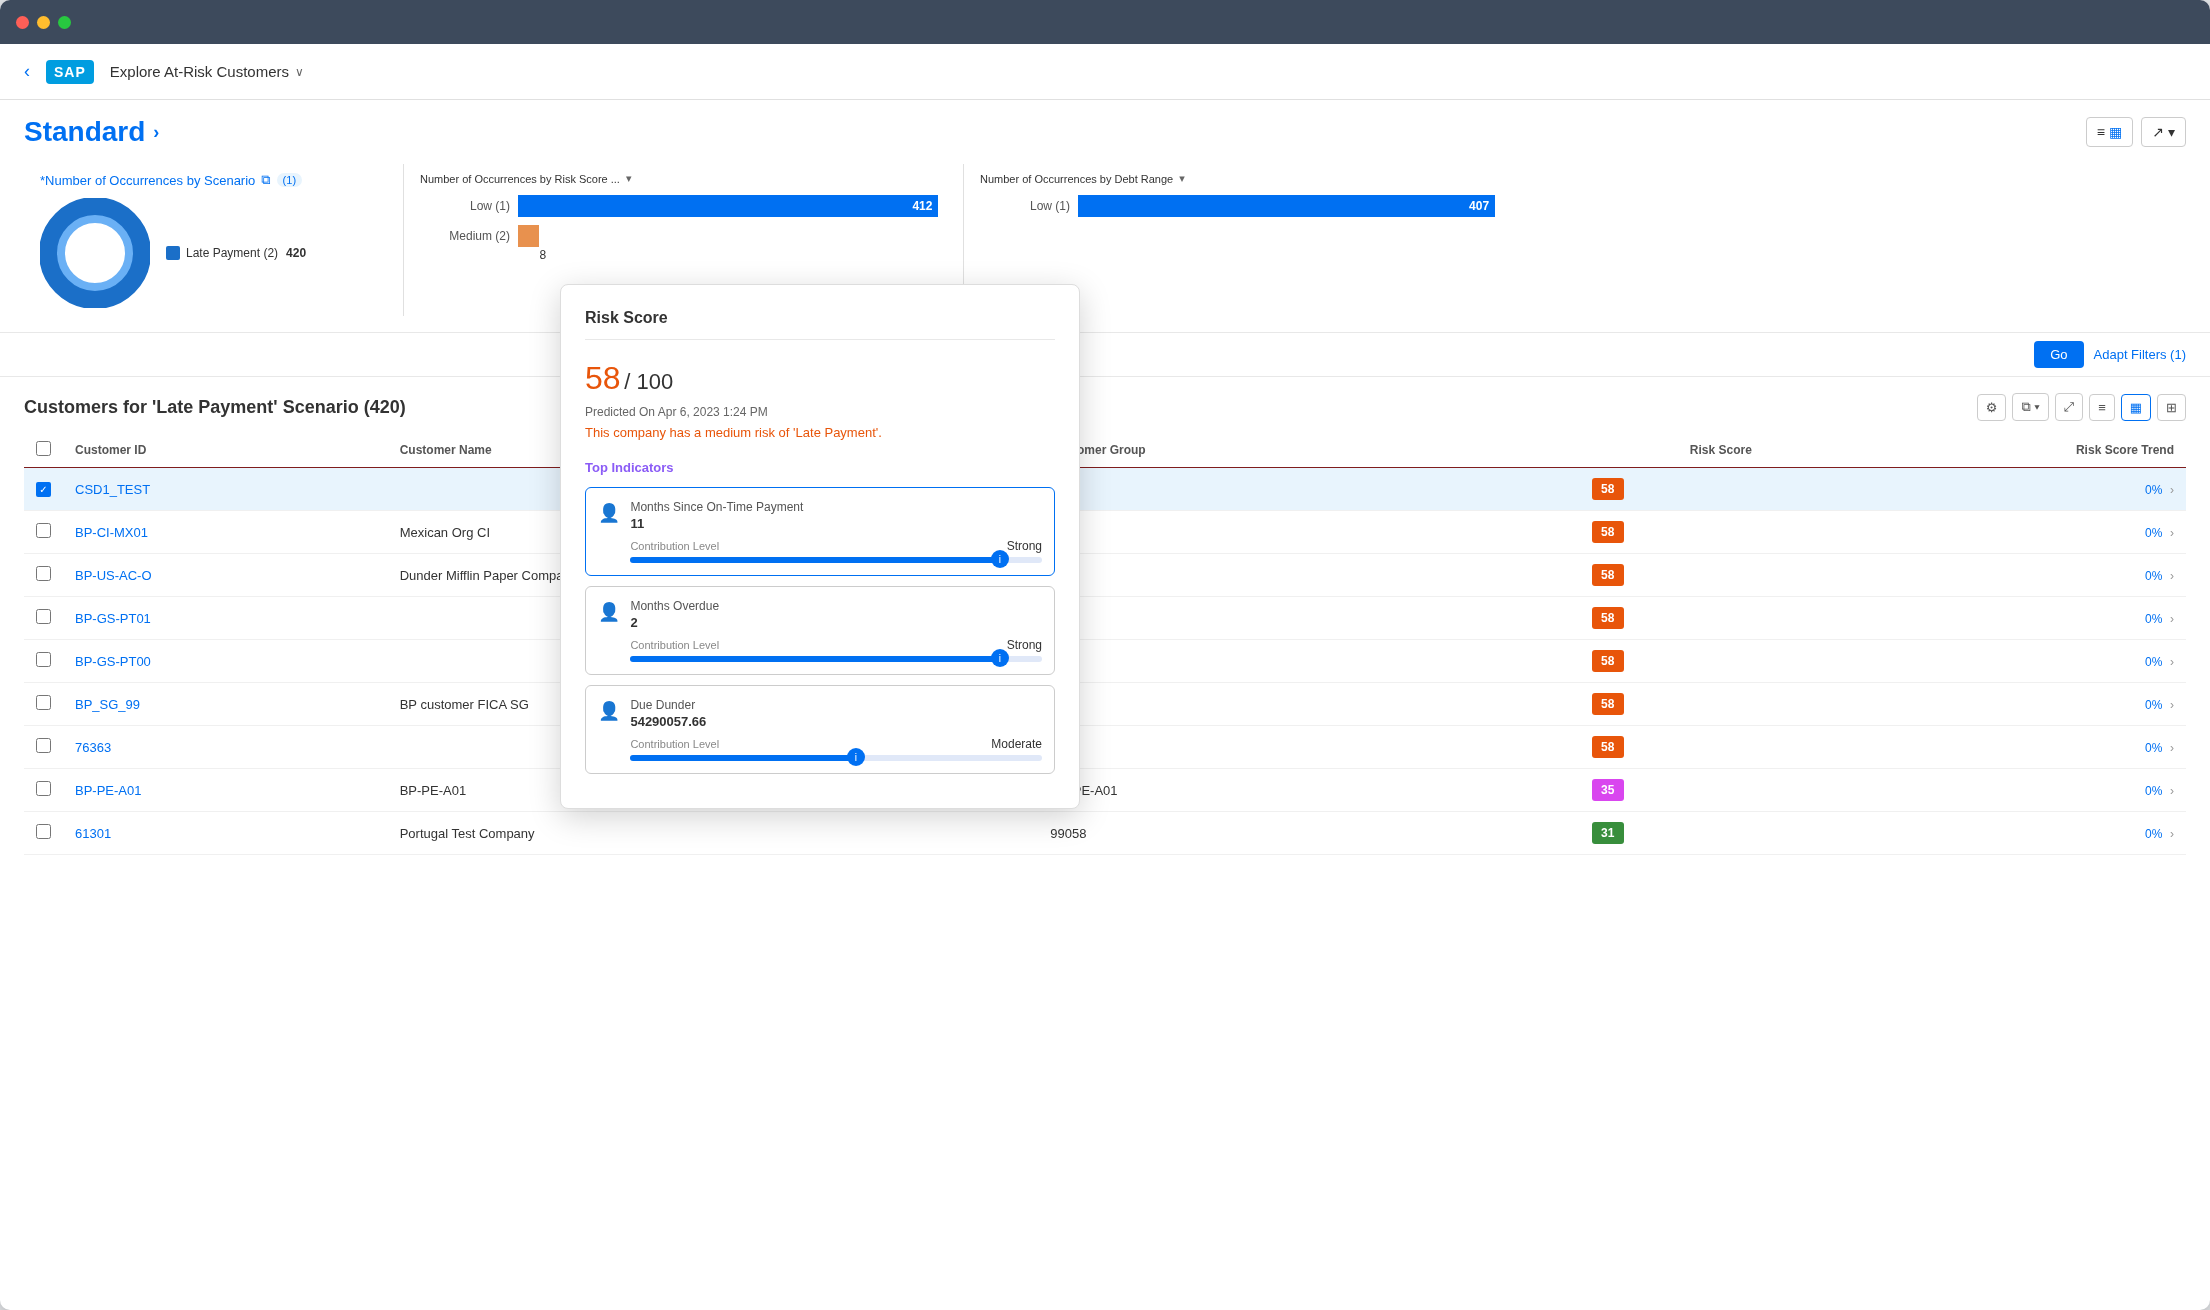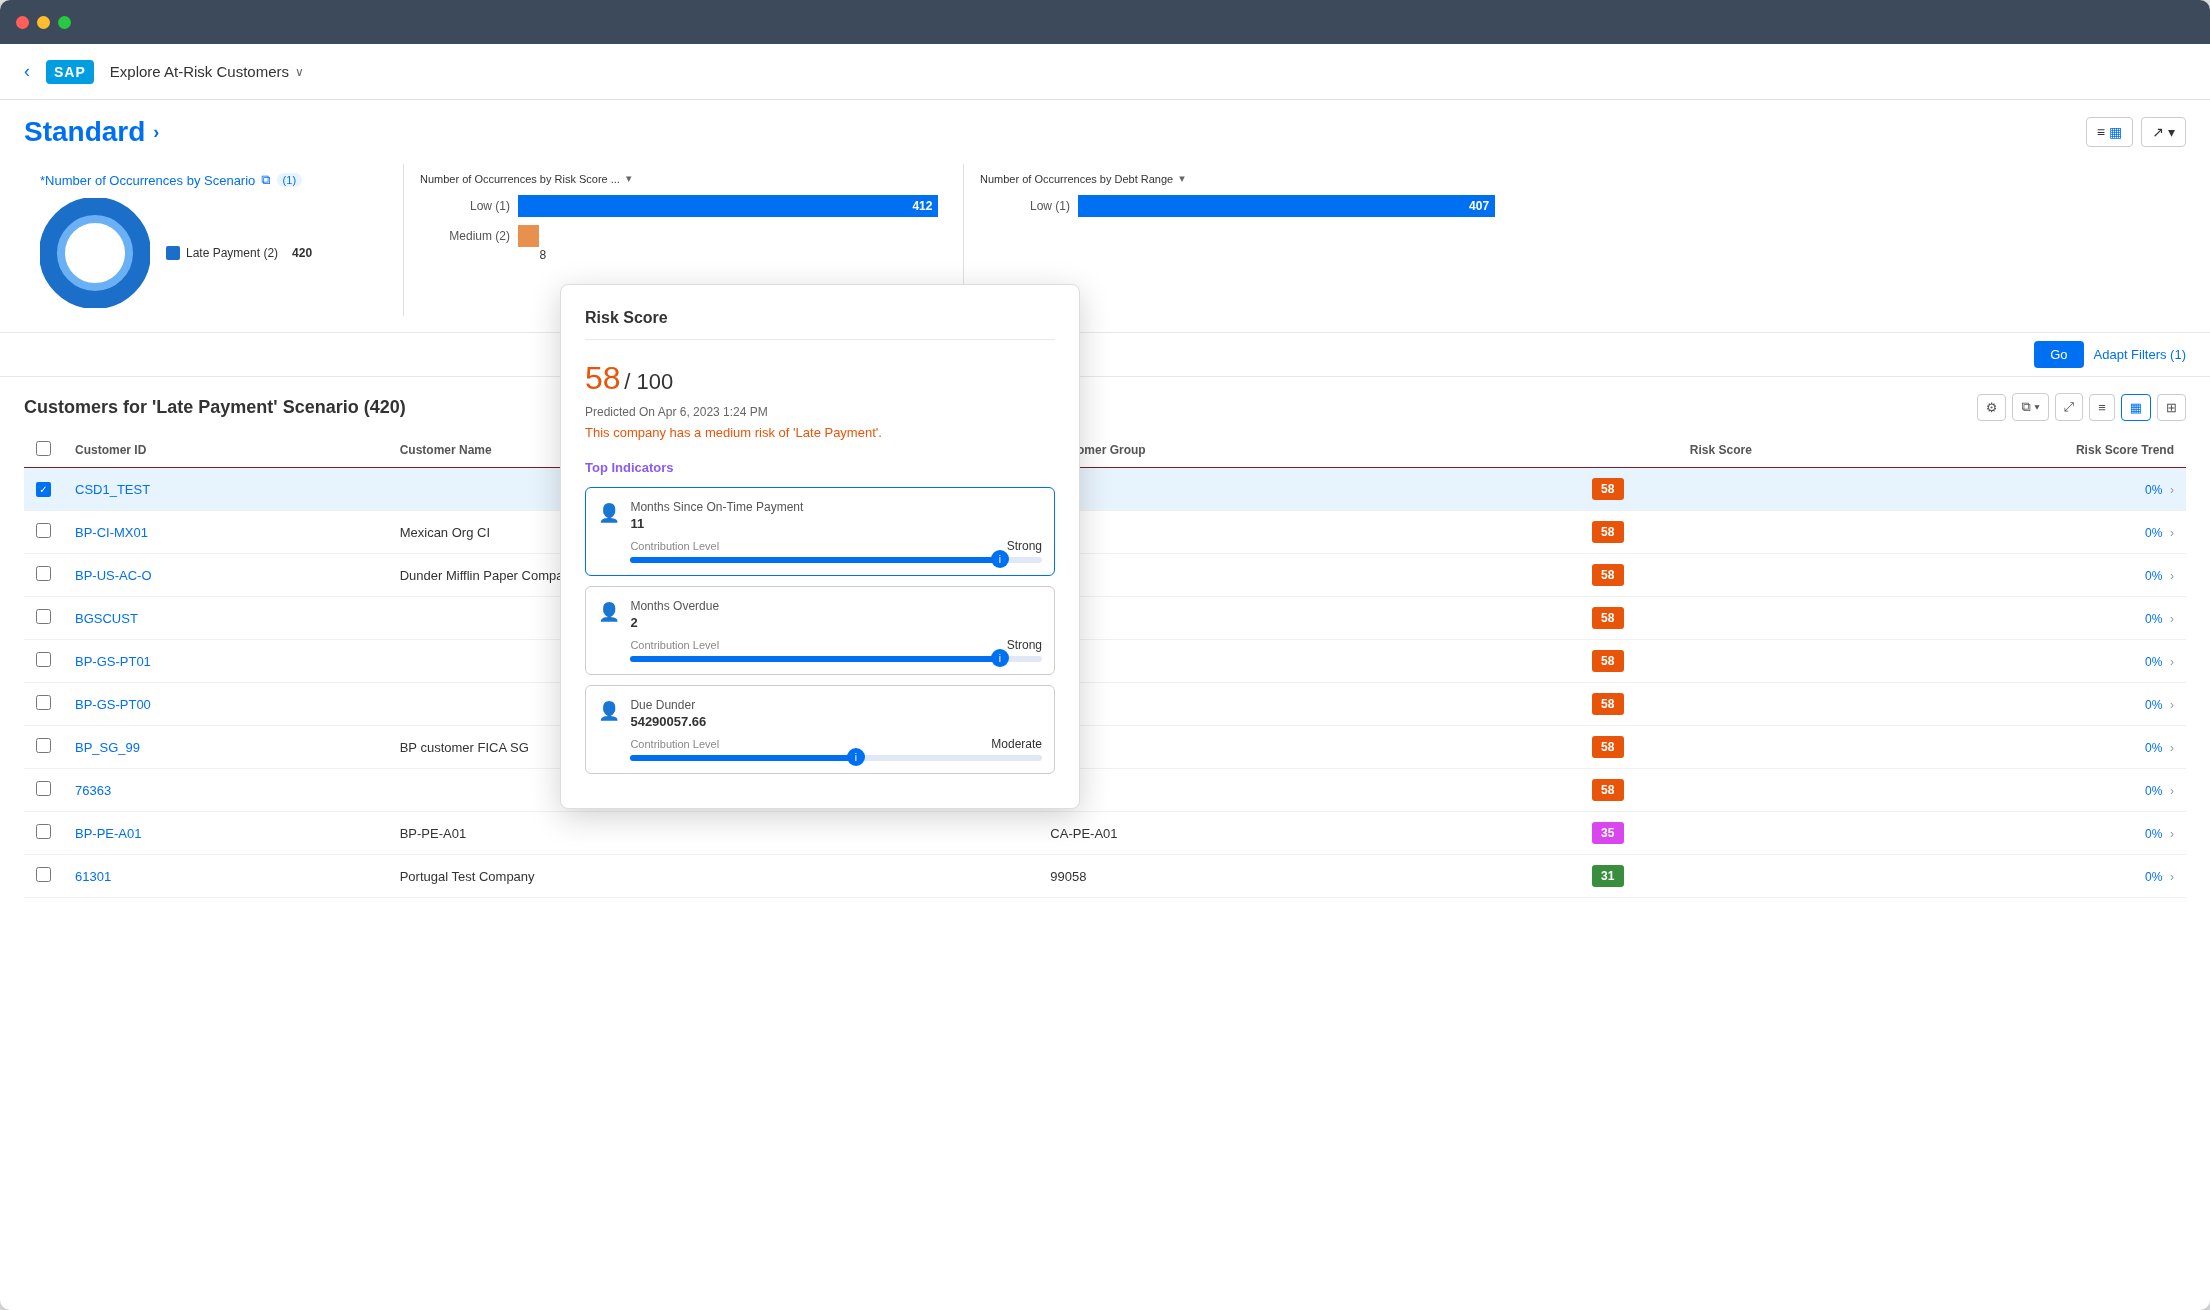--- a/index.html
+++ b/index.html
@@ -157,21 +157,21 @@
           <div class="donut-area">
             <svg class="donut-svg" width="110" height="110" viewBox="0 0 110 110">
               <circle cx="55" cy="55" r="45" fill="none" stroke="#1b6fc8" stroke-width="22"></circle>
               <circle cx="55" cy="55" r="25" fill="#fff"></circle>
               <circle cx="55" cy="55" r="34" fill="none" stroke="#6ab0f5" stroke-width="8"></circle>
             </svg>
             <div>
               <div class="legend-item">
                 <div class="legend-dot" style="background:#1b6fc8;"></div>
                 <span>Late Payment (2)</span>
-                <span style="margin-left:8px; font-weight:600;">420</span>
+                <span style="margin-left:2px; font-weight:600;">420</span>
               </div>
             </div>
           </div>
         </div>
 
         <div class="chart-panel" style="flex:0 0 560px;">
           <div class="chart-title-plain">
             <span>Number of Occurrences by Risk Score ...</span>
             <span style="color:#666;">▾</span>
           </div>
@@ -294,33 +294,20 @@
       <td style="text-align:center;">
         <span class="risk-badge risk-high">58</span>
       </td>
       <td style="text-align:right;">
         <a class="trend-link">0%</a>
         <span class="chevron-right">›</span>
       </td>
     </tr>
             <tr>
       <td class="checkbox-col"><input type="checkbox" class="checkbox" style=""></td>
-      <td style="color:#0070f2; cursor:pointer;">BGSCUST</td>
-      <td></td>
-      <td></td>
-      <td style="text-align:center;">
-        <span class="risk-badge risk-high">58</span>
-      </td>
-      <td style="text-align:right;">
-        <a class="trend-link">0%</a>
-        <span class="chevron-right">›</span>
-      </td>
-    </tr>
-            <tr>
-      <td class="checkbox-col"><input type="checkbox" class="checkbox" style=""></td>
       <td style="color:#0070f2; cursor:pointer;">BP-GS-PT01</td>
       <td></td>
       <td></td>
       <td style="text-align:center;">
         <span class="risk-badge risk-high">58</span>
       </td>
       <td style="text-align:right;">
         <a class="trend-link">0%</a>
         <span class="chevron-right">›</span>
       </td>

